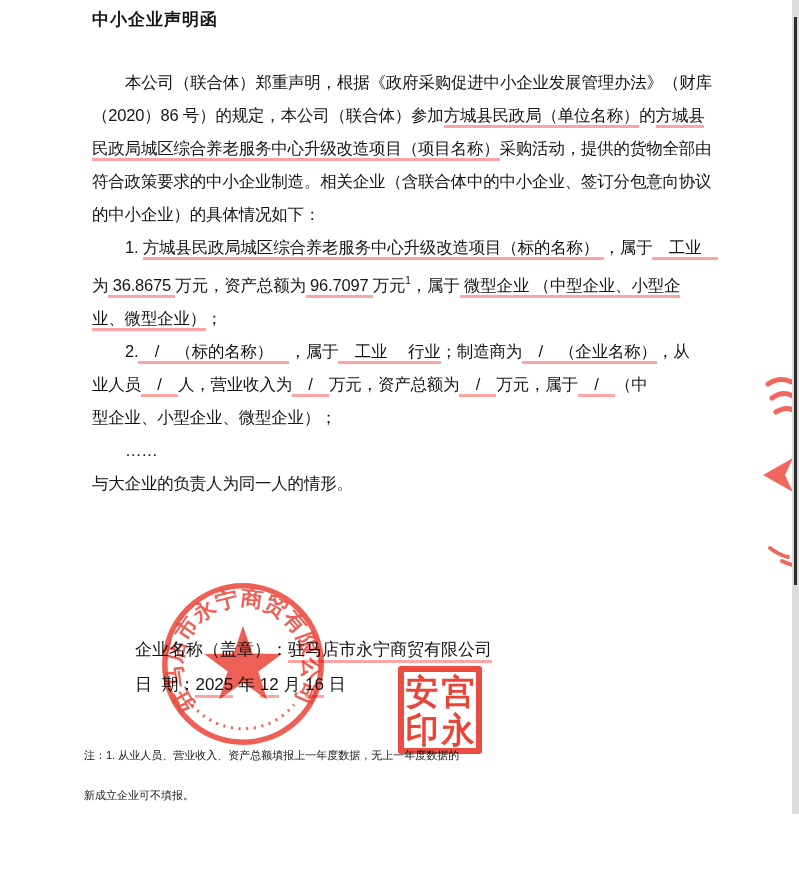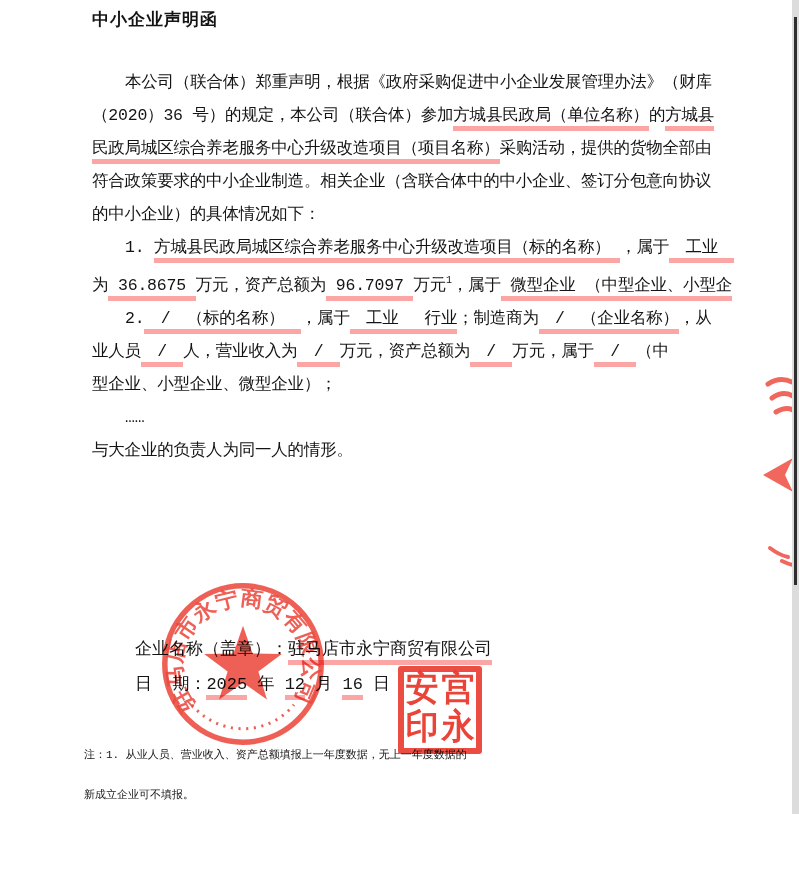--- a/index.html
+++ b/index.html
@@ -1,37 +1,37 @@
 <!DOCTYPE html>
 <html><head>
 <meta charset="utf-8">
 <style>
   html,body{margin:0;padding:0;background:#ffffff;}
   .page{
     position:relative;width:799px;height:814px;background:#ffffff;overflow:hidden;
-    font-family:Liberation Mono, monospace;color:#141414;
+    font-family:Liberation Sans, sans-serif;color:#141414;
   }
   .doc-title{
     position:absolute;left:92px;top:8px;font-size:17px;font-weight:bold;
     letter-spacing:1px;white-space:pre;
   }
   .doc-body{
     position:absolute;left:92px;top:66px;width:640px;
     font-size:16.5px;line-height:33px;letter-spacing:-0.2px;
   }
   .sig-block{
     position:absolute;left:135px;top:632px;
     font-size:17px;line-height:35px;
   }
   .note-block{
     position:absolute;left:84px;top:735px;
     font-size:11px;line-height:40px;
   }
   .line{white-space:pre;}
-  .line .u{border-bottom:5px solid #fca5a5;padding-bottom:1px;}
+  .line .u{border-bottom:3px solid #fca5a5;padding-bottom:1px;}
   .line .sup{vertical-align:super;font-size:10px;}
   .indent{padding-left:33px;}
 
   
   .round-stamp{
     position:absolute;left:158px;top:579px;width:170px;height:170px;
     mix-blend-mode:multiply;opacity:0.92;pointer-events:none;
   }
   
   .square-stamp{
@@ -60,26 +60,27 @@
 </style>
 </head>
 <body>
 
 <div class="page">
 
   <div class="doc-title">中小企业声明函</div>
 
   <div class="doc-body" id="doc-body">
       <div class="line indent"><span>本公司（联合体）郑重声明，根据《政府采购促进中小企业发展管理办法》（财库</span></div>
-      <div class="line"><span>（2020）36 号）的规定，本公司（联合体）参加</span><span class="u">方城县民政局（单位名称）</span><span>的</span><span class="u">方城县</span></div>
+      <div class="line"><span>（2020）86 号）的规定，本公司（联合体）参加</span><span class="u">方城县民政局（单位名称）</span><span>的</span><span class="u">方城县</span></div>
       <div class="line"><span class="u">民政局城区综合养老服务中心升级改造项目（项目名称）</span><span>采购活动，提供的货物全部由</span></div>
       <div class="line"><span>符合政策要求的中小企业制造。相关企业（含联合体中的中小企业、签订分包意向协议</span></div>
       <div class="line"><span>的中小企业）的具体情况如下：</span></div>
       <div class="line indent"><span>1. </span><span class="u">方城县民政局城区综合养老服务中心升级改造项目（标的名称） </span><span>，属于</span><span class="u">　工业　</span></div>
       <div class="line"><span>为</span><span class="u"> 36.8675 </span><span>万元，资产总额为</span><span class="u"> 96.7097 </span><span>万元</span><span class="sup">1</span><span>，属于</span><span class="u"> 微型企业 （中型企业、小型企</span></div>
+      <div class="line"><span class="u">业、微型企业）</span><span>；</span></div>
       <div class="line indent"><span>2.</span><span class="u">　/　（标的名称）　</span><span>，属于</span><span class="u">　工业　 行业</span><span>；制造商为</span><span class="u">　/　（企业名称）</span><span>，从</span></div>
       <div class="line"><span>业人员</span><span class="u">　/　</span><span>人，营业收入为</span><span class="u">　/　</span><span>万元，资产总额为</span><span class="u">　/　</span><span>万元，属于</span><span class="u">　/　</span><span>（中</span></div>
       <div class="line"><span>型企业、小型企业、微型企业）；</span></div>
       <div class="line indent"><span>……</span></div>
       <div class="line"><span>与大企业的负责人为同一人的情形。</span></div>
     </div>
 
   <div class="sig-block" id="sig-block">
       <div class="line"><span>企业名称（盖章）：</span><span class="u">驻马店市永宁商贸有限公司</span></div>
       <div class="line"><span>日  期：</span><span class="u">2025</span><span> 年 </span><span class="u">12</span><span> 月 </span><span class="u">16</span><span> 日</span></div>

